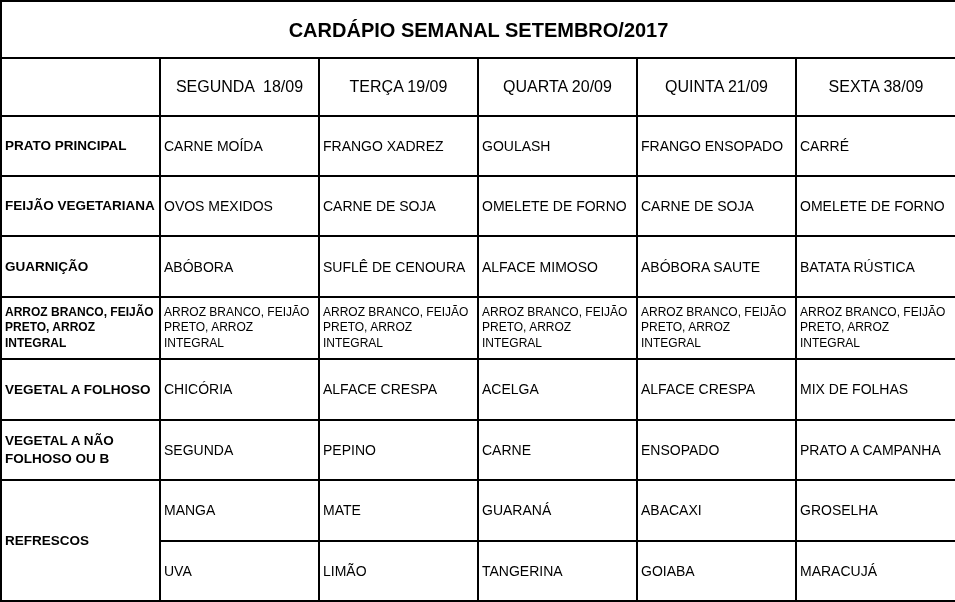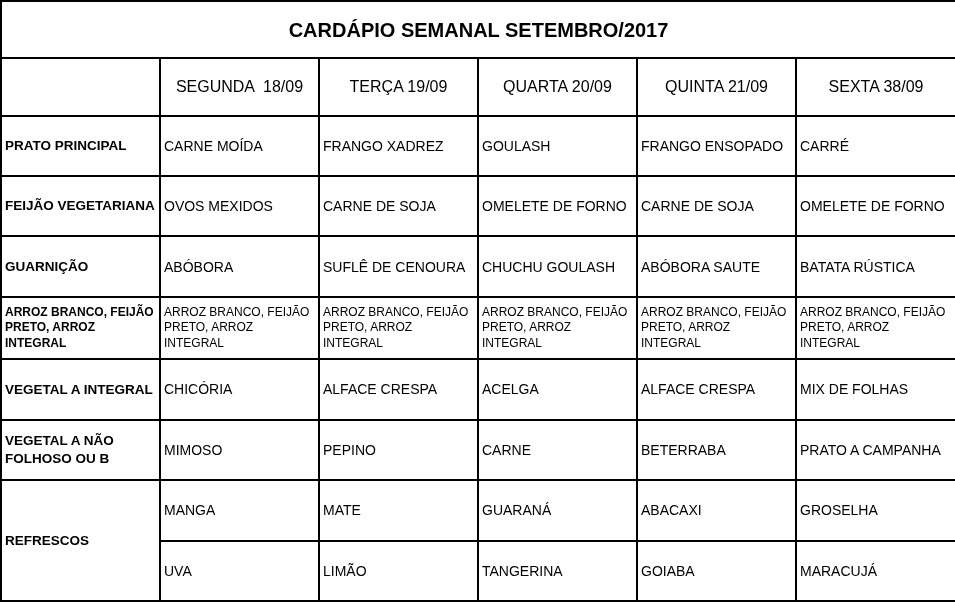--- a/index.html
+++ b/index.html
@@ -82,56 +82,56 @@
       <td class="cell">CARNE DE SOJA</td>
       <td class="cell">OMELETE DE FORNO</td>
       <td class="cell">CARNE DE SOJA</td>
       <td class="cell">OMELETE DE FORNO</td>
     </tr>
 
     <tr class="r">
       <td class="label">GUARNIÇÃO</td>
       <td class="cell">ABÓBORA</td>
       <td class="cell">SUFLÊ DE CENOURA</td>
-      <td class="cell">CHUCHU GOULASH</td>
+      <td class="cell">ALFACE MIMOSO</td>
       <td class="cell">ABÓBORA SAUTE</td>
       <td class="cell">BATATA RÚSTICA</td>
     </tr>
 
     <tr class="r-arroz">
       <td class="label small">ARROZ BRANCO, FEIJÃO
 PRETO, ARROZ INTEGRAL</td>
       <td class="cell small">ARROZ BRANCO, FEIJÃO
 PRETO, ARROZ INTEGRAL</td>
       <td class="cell small">ARROZ BRANCO, FEIJÃO
 PRETO, ARROZ INTEGRAL</td>
       <td class="cell small">ARROZ BRANCO, FEIJÃO
 PRETO, ARROZ INTEGRAL</td>
       <td class="cell small">ARROZ BRANCO, FEIJÃO
 PRETO, ARROZ INTEGRAL</td>
       <td class="cell small">ARROZ BRANCO, FEIJÃO
 PRETO, ARROZ INTEGRAL</td>
     </tr>
 
     <tr class="r">
-      <td class="label">VEGETAL A INTEGRAL</td>
+      <td class="label">VEGETAL A FOLHOSO</td>
       <td class="cell">CHICÓRIA</td>
       <td class="cell">ALFACE CRESPA</td>
       <td class="cell">ACELGA</td>
       <td class="cell">ALFACE CRESPA</td>
       <td class="cell">MIX DE FOLHAS</td>
     </tr>
 
     <tr class="r">
       <td class="label">VEGETAL A NÃO
 FOLHOSO OU B</td>
-      <td class="cell">MIMOSO</td>
+      <td class="cell">SEGUNDA</td>
       <td class="cell">PEPINO</td>
       <td class="cell">CARNE</td>
-      <td class="cell">BETERRABA</td>
+      <td class="cell">ENSOPADO</td>
       <td class="cell">PRATO A CAMPANHA</td>
     </tr>
 
     <tr class="r">
       <td class="label" rowspan="2">REFRESCOS</td>
       <td class="cell">MANGA</td>
       <td class="cell">MATE</td>
       <td class="cell">GUARANÁ</td>
       <td class="cell">ABACAXI</td>
       <td class="cell">GROSELHA</td>

